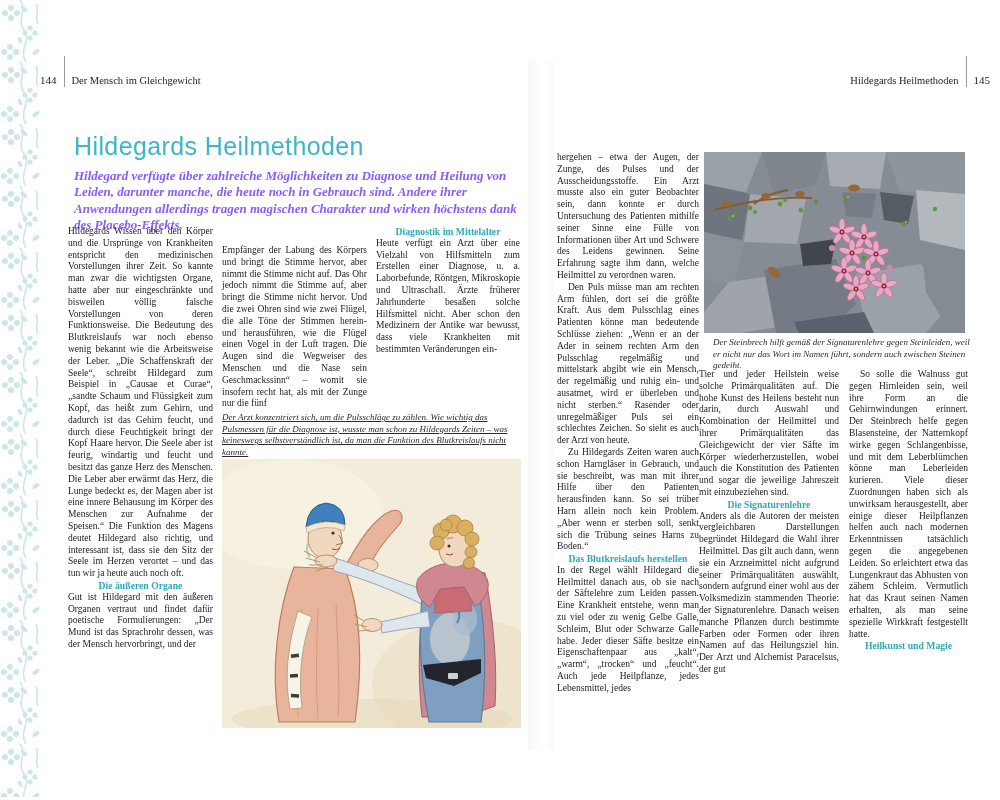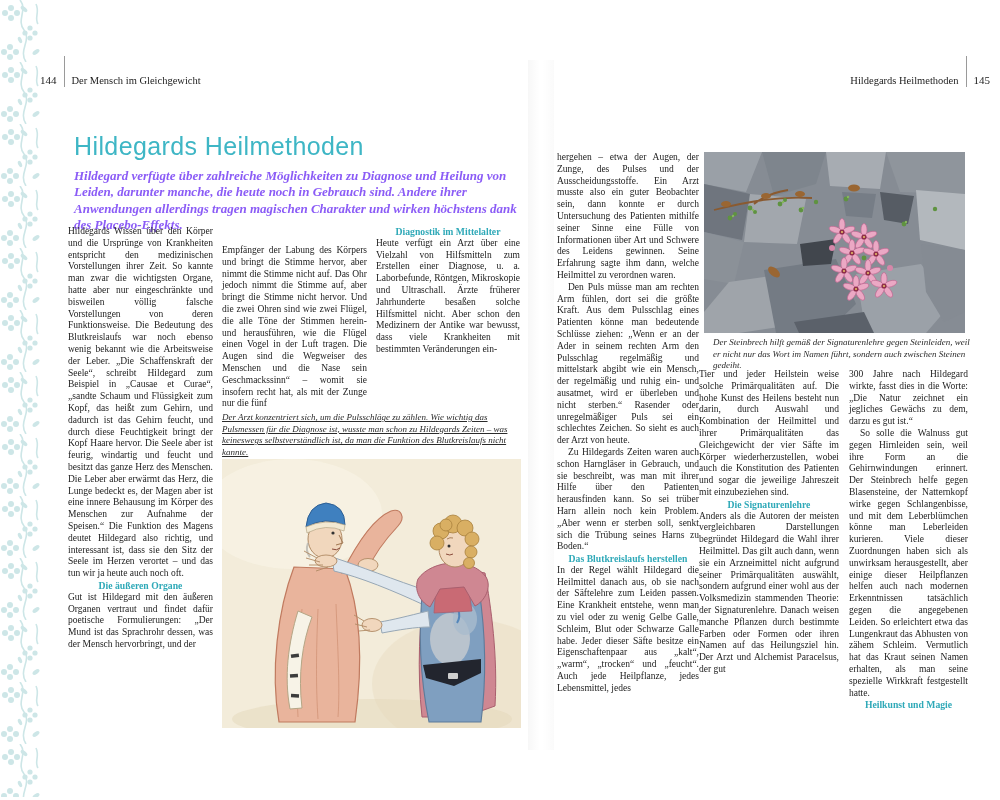--- a/index.html
+++ b/index.html
@@ -257,18 +257,17 @@
 
   <div class="abs caption" style="left:704px;top:337px;width:262px;margin-left:9px;">Der Steinbrech hilft gemäß der Signaturenlehre gegen Steinleiden, weil er nicht nur das Wort im Namen führt, sondern auch zwischen Steinen gedeiht.</div>
 
   <div class="abs col" style="left:699px;top:369px;width:140px;">
     <p>Tier und jeder Heilstein weise solche Primärqualitäten auf. Die hohe Kunst des Heilens besteht nun darin, durch Auswahl und Kombination der Heilmittel und ihrer Primärqualitäten das Gleichgewicht der vier Säfte im Körper wiederherzustellen, wobei auch die Konstitution des Patienten und sogar die jeweilige Jahreszeit mit einzubeziehen sind.</p>
     <p class="subhead">Die Signaturenlehre</p>
     <p>Anders als die Autoren der meisten vergleichbaren Darstellungen begründet Hildegard die Wahl ihrer Heilmittel. Das gilt auch dann, wenn sie ein Arzneimittel nicht aufgrund seiner Primärqualitäten auswählt, sondern aufgrund einer wohl aus der Volksmedizin stammenden Theorie: der Signaturenlehre. Danach weisen manche Pflanzen durch bestimmte Farben oder Formen oder ihren Namen auf das Heilungsziel hin. Der Arzt und Alchemist Paracelsus, der gut</p>
   </div>
 
   <div class="abs col" style="left:849px;top:369px;width:119px;">
-    <p>300 Jahre nach Hildegard wirkte, fasst dies in die Worte: „Die Natur zeichnet ein jegliches Gewächs zu dem, darzu es gut ist.“</p>
     <p class="ind">So solle die Walnuss gut gegen Hirnleiden sein, weil ihre Form an die Gehirnwindungen erinnert. Der Steinbrech helfe gegen Blasensteine, der Natternkopf wirke gegen Schlangenbisse, und mit dem Leberblümchen könne man Leberleiden kurieren. Viele dieser Zuordnungen haben sich als unwirksam herausgestellt, aber einige dieser Heilpflanzen helfen auch nach modernen Erkenntnissen tatsächlich gegen die angegebenen Leiden. So erleichtert etwa das Lungenkraut das Abhusten von zähem Schleim. Vermutlich hat das Kraut seinen Namen erhalten, als man seine spezielle Wirkkraft festgestellt hatte.</p>
     <p class="subhead">Heilkunst und Magie</p>
   </div>
 
 </div>
 
 </body></html>

